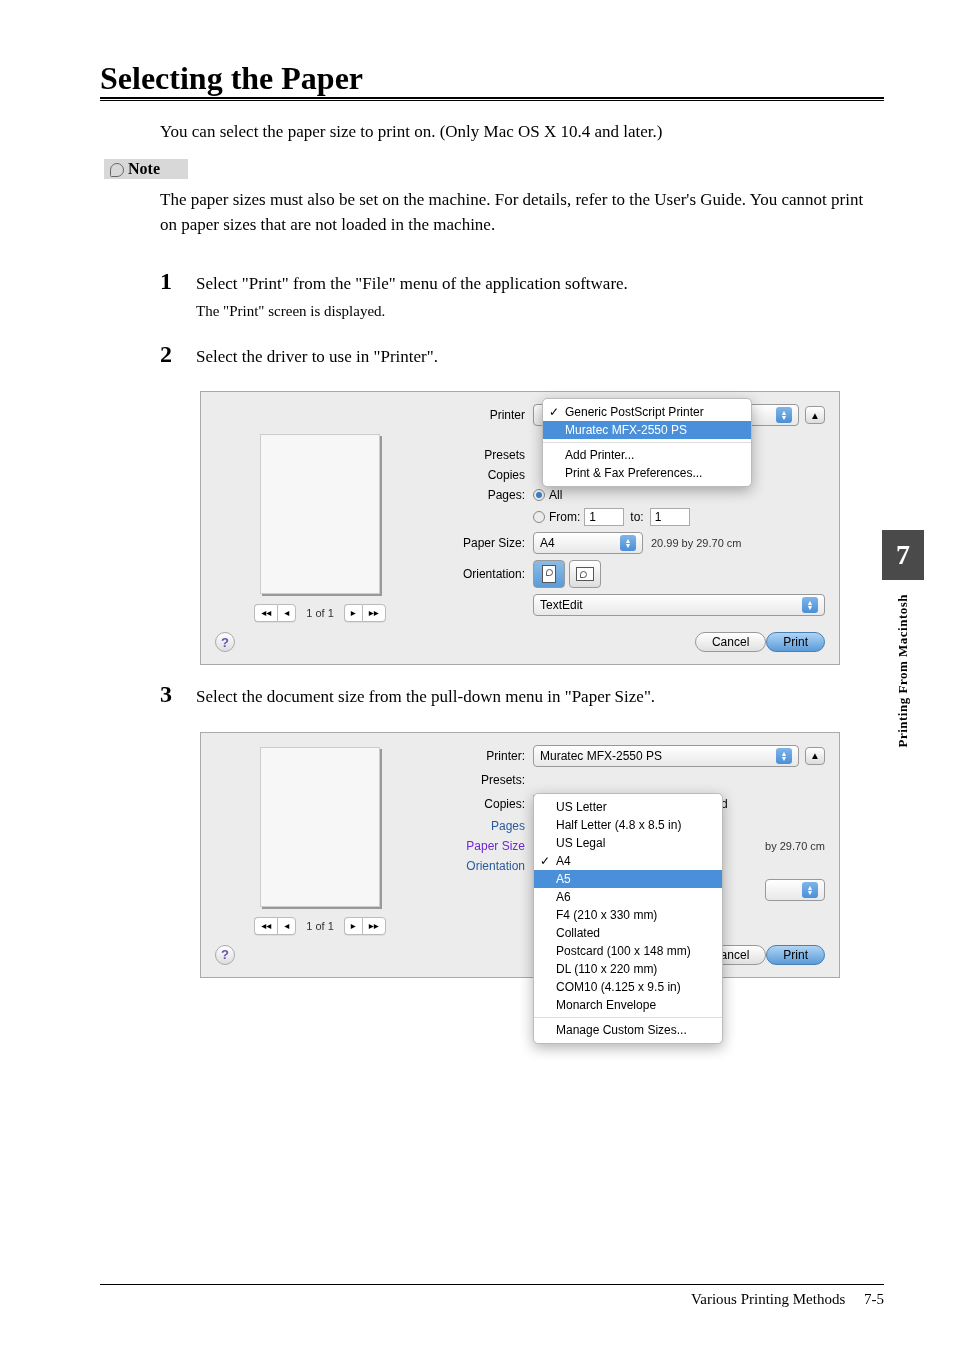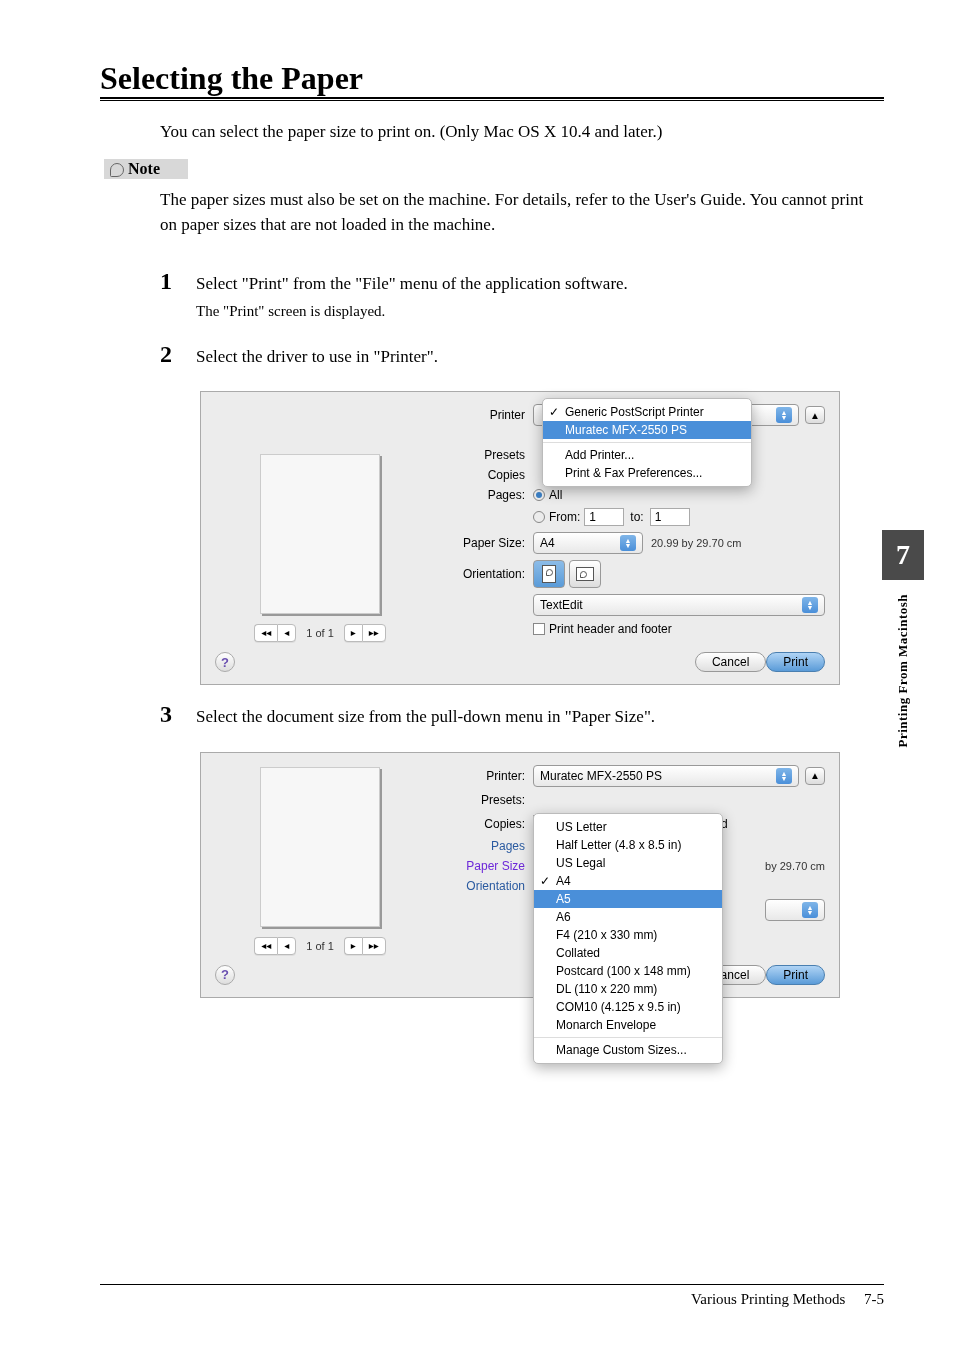--- a/index.html
+++ b/index.html
@@ -284,25 +284,20 @@
               <div class="orient-icon land"></div>
             </div>
         </div>
         <div class="row" style="margin-top:6px;">
           <span class="lbl"></span>
           <div class="select" style="flex:1;">
               <span>TextEdit</span>
               <span class="sel-arrow">▲<br>▼</span>
             </div>
         </div>
-        <div class="row">
-          <span class="lbl"></span>
-          <span class="checkbox"></span>
-          <span>Print header and footer</span>
-        </div>
       </div>
     </div>
     <div class="btn-row">
       <div class="help-icon">?</div>
       <div class="btn-group">
         <button class="btn">Cancel</button>
         <button class="btn primary">Print</button>
       </div>
     </div>
   </div>

